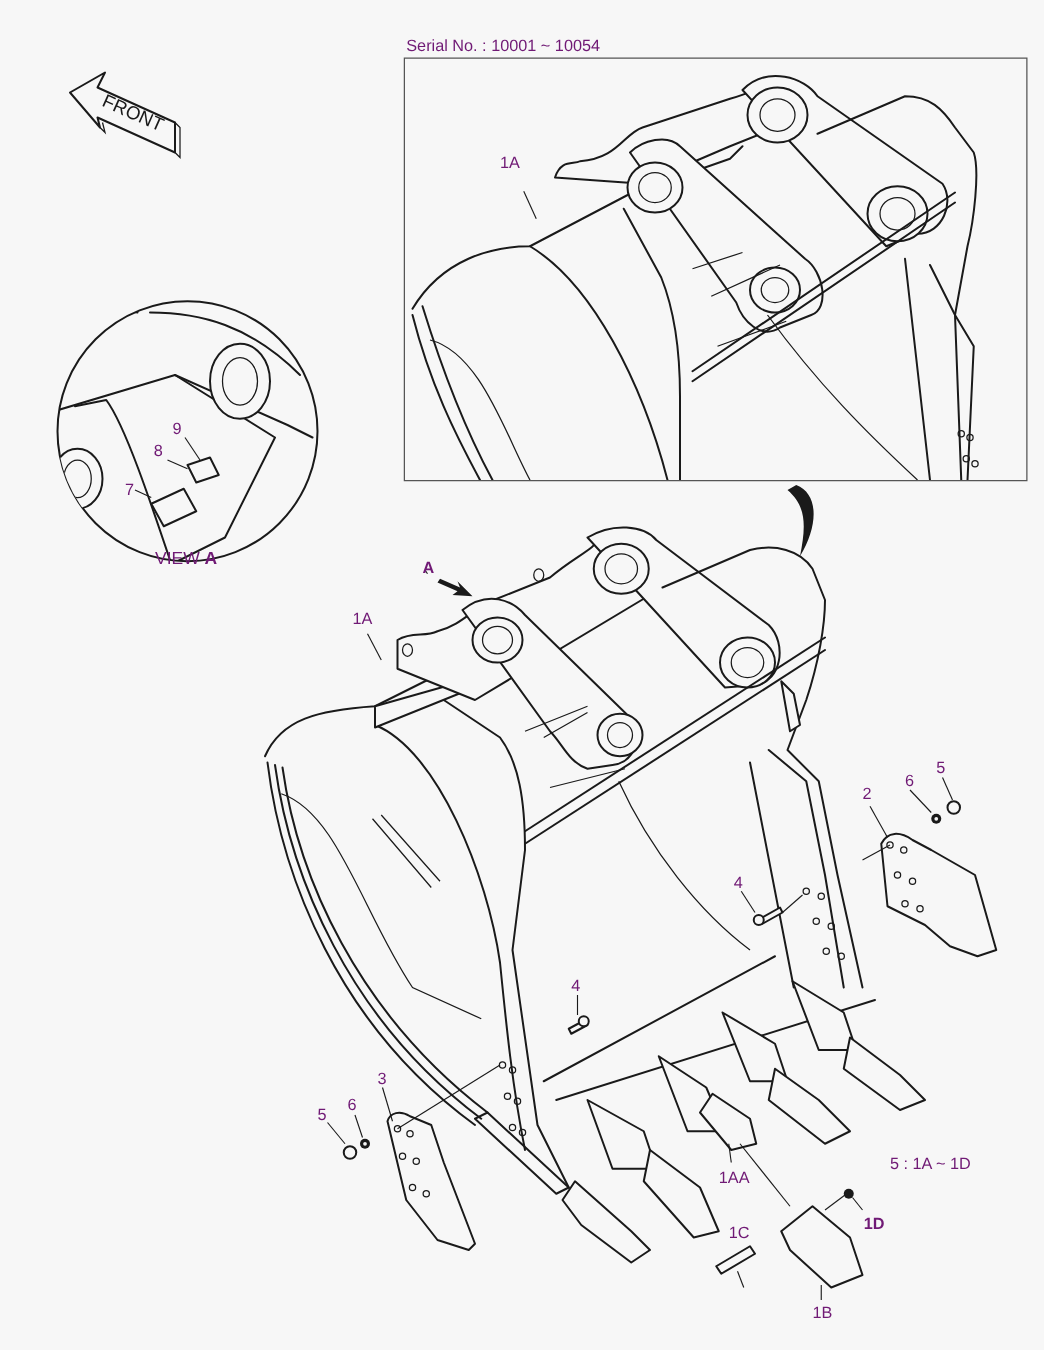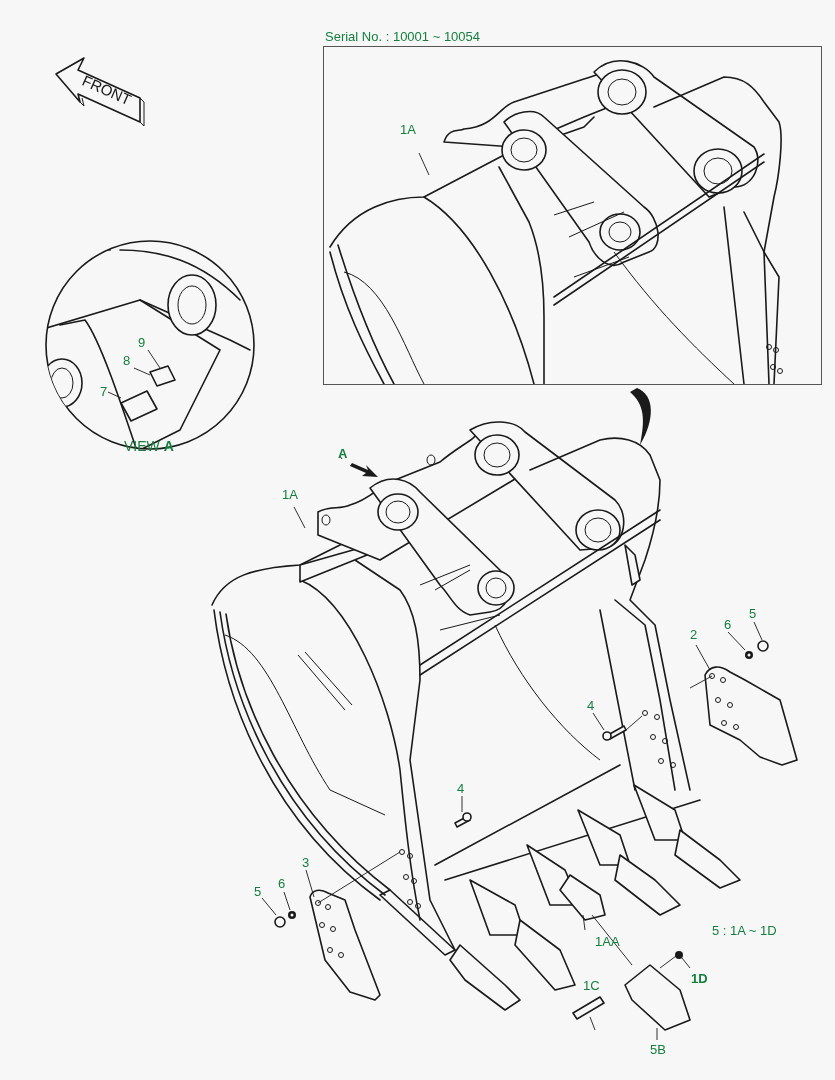--- a/index.html
+++ b/index.html
@@ -2,21 +2,21 @@
 <html><head>
   <meta charset="utf-8">
   <style>
     html, body { margin: 0; padding: 0; }
     body {
       width: 835px; height: 1080px; background: #f7f7f7;
       position: relative; overflow: hidden;
       font-family: "Liberation Sans", sans-serif; color: #1a1a1a;
     }
     .label {
-      position: absolute; font-size: 13px; line-height: 14px; color: #15803d;
+      position: absolute; font-size: 13px; line-height: 14px; color: #701a75;
       white-space: nowrap;
     }
     .serial { left: 325px; top: 30px; font-size: 13px; }
     .view-label { left: 124px; top: 439px; font-size: 14px; }
     .view-label b { font-weight: bold; }
     .ratio { left: 712px; top: 924px; font-size: 13px; }
     .inset-frame {
       position: absolute; left: 323px; top: 46px; width: 497px; height: 337px;
       border: 1px solid #555; background: #f7f7f7; overflow: hidden;
     }
@@ -245,22 +245,22 @@
     <line x1="592" y1="915" x2="632" y2="965"></line>
     <line x1="690" y1="968" x2="682" y2="958"></line>
     <line x1="660" y1="968" x2="676" y2="956"></line>
     <line x1="595" y1="1030" x2="590" y2="1017"></line>
     <line x1="657" y1="1040" x2="657" y2="1028"></line>
   </g>
 </svg>
 
 <div class="label" style="left:338px; top:447px; font-weight:bold;">A</div>
 <div class="label" style="left:282px; top:488px;">1A</div>
-<div class="label" style="left:575px; top:935px;margin-left:20px;">1AA</div>
-<div class="label" style="left:650px; top:1043px;">5B</div>
+<div class="label" style="left:575px; top:935px;">1AA</div>
+<div class="label" style="left:650px; top:1043px;">1B</div>
 <div class="label" style="left:583px; top:979px;">1C</div>
 <div class="label" style="left:691px; top:972px;font-weight:bold;">1D</div>
 <div class="label" style="left:690px; top:628px;">2</div>
 <div class="label" style="left:302px; top:856px;">3</div>
 <div class="label" style="left:587px; top:699px;">4</div>
 <div class="label" style="left:457px; top:782px;">4</div>
 <div class="label" style="left:749px; top:607px;">5</div>
 <div class="label" style="left:254px; top:885px;">5</div>
 <div class="label" style="left:724px; top:618px;">6</div>
 <div class="label" style="left:278px; top:877px;">6</div>

